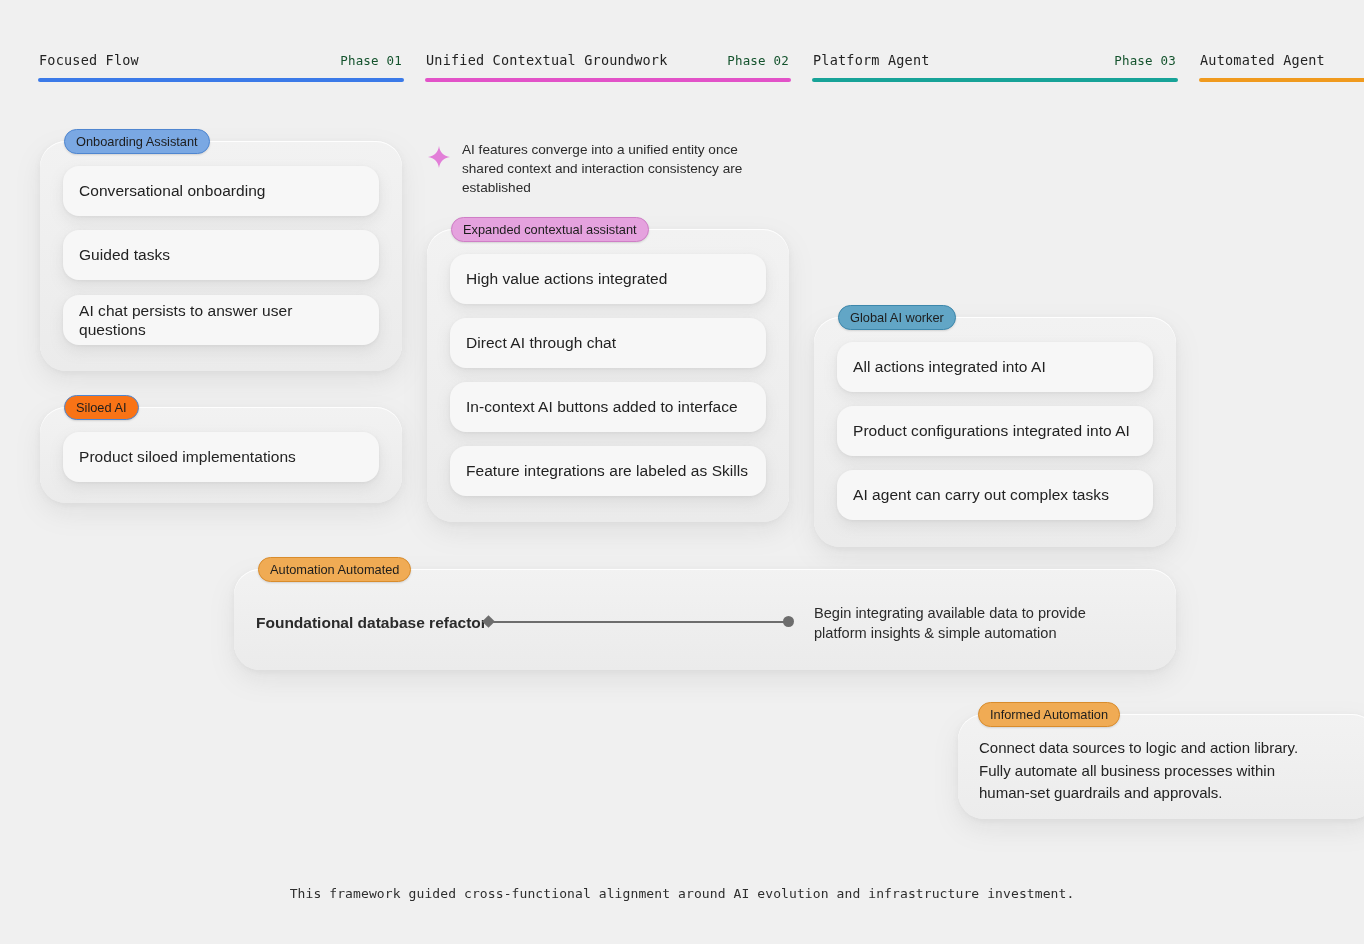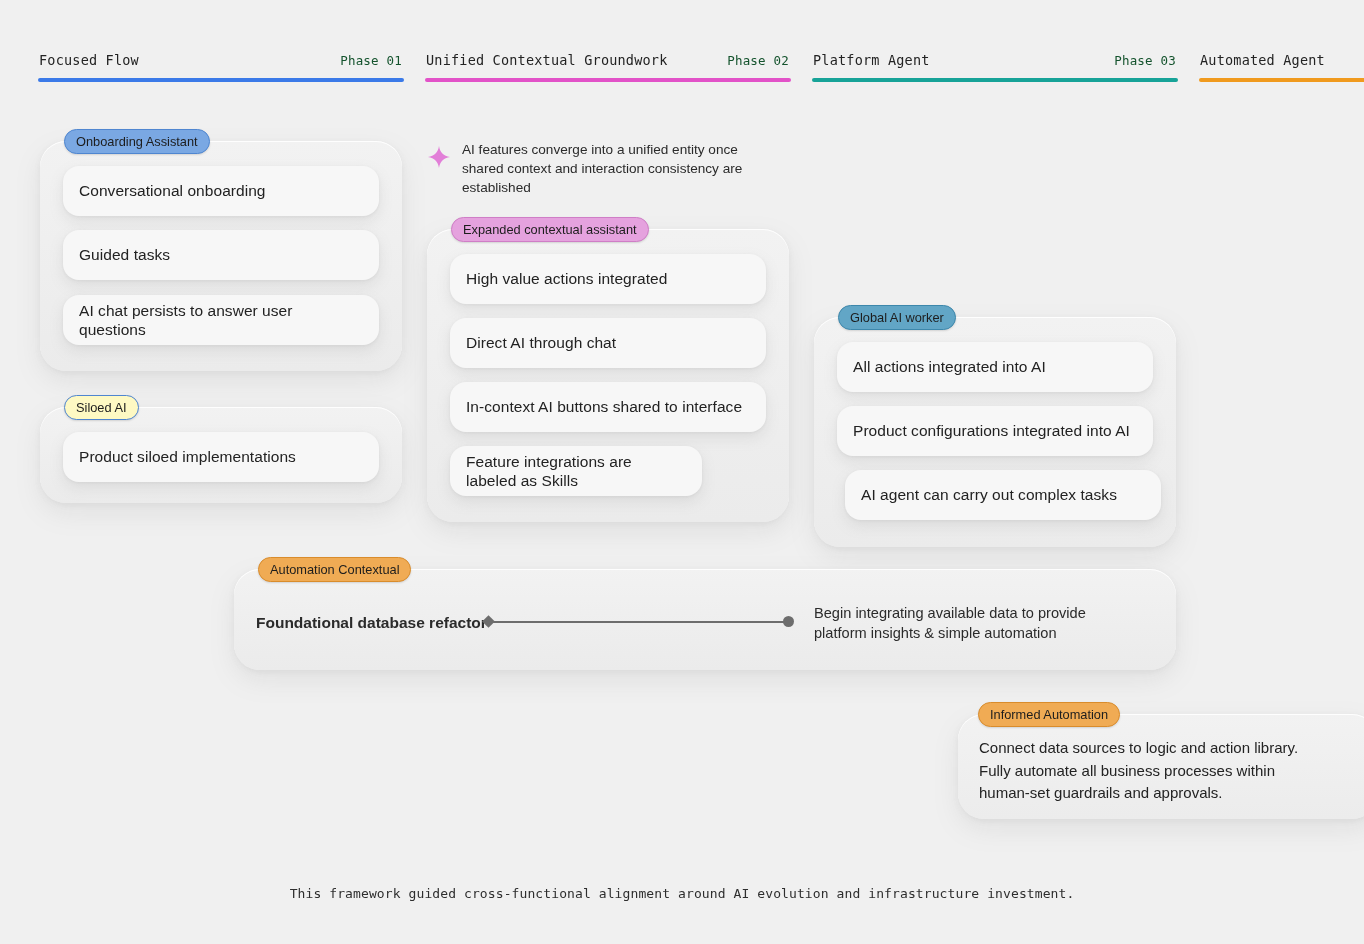--- a/index.html
+++ b/index.html
@@ -235,21 +235,21 @@
     <span class="card-text">Conversational onboarding</span>
   </div>
   <div class="card" style="left:63px; top:230px; width:316px; height:50px;">
     <span class="card-text">Guided tasks</span>
   </div>
   <div class="card" style="left:63px; top:295px; width:316px; height:50px;">
     <span class="card-text">AI chat persists to answer user questions</span>
   </div>
 
   <div class="group" style="left:40px; top:407px; width:362px; height:96px;"></div>
-  <div class="badge" style="left:64px; top:395px; background:#fef9c3; border:1px solid #4f86d0;">Siloed AI</div>
+  <div class="badge" style="left:64px; top:395px; background:#f97316; border:1px solid #4f86d0;">Siloed AI</div>
 
   <div class="card" style="left:63px; top:432px; width:316px; height:50px;">
     <span class="card-text">Product siloed implementations</span>
   </div>
 
   <div class="annotation" style="left:427px; top:140px; width:346px;">
     <span class="sparkle-icon">
       <svg viewBox="0 0 24 24" width="24" height="24" aria-hidden="true">
         <path d="M12 1 C12.9 7.4 16.6 11.1 23 12 C16.6 12.9 12.9 16.6 12 23 C11.1 16.6 7.4 12.9 1 12 C7.4 11.1 11.1 7.4 12 1 Z" fill="#e27fd8"></path>
       </svg>
@@ -260,41 +260,41 @@
   <div class="group" style="left:427px; top:229px; width:362px; height:293px;"></div>
   <div class="badge" style="left:451px; top:217px; background:#e5a2de; border:1px solid #cf7ec6;">Expanded contextual assistant</div>
 
   <div class="card" style="left:450px; top:254px; width:316px; height:50px;">
     <span class="card-text">High value actions integrated</span>
   </div>
   <div class="card" style="left:450px; top:318px; width:316px; height:50px;">
     <span class="card-text">Direct AI through chat</span>
   </div>
   <div class="card" style="left:450px; top:382px; width:316px; height:50px;">
-    <span class="card-text">In-context AI buttons shared to interface</span>
-  </div>
-  <div class="card" style="left:450px; top:446px; width:252px; height:50px;">
+    <span class="card-text">In-context AI buttons added to interface</span>
+  </div>
+  <div class="card" style="left:450px; top:446px; width:316px; height:50px;">
     <span class="card-text">Feature integrations are labeled as Skills</span>
   </div>
 
   <div class="group" style="left:814px; top:317px; width:362px; height:230px;"></div>
   <div class="badge" style="left:838px; top:305px; background:#62a6c6; border:1px solid #3d87ab;">Global AI worker</div>
 
   <div class="card" style="left:837px; top:342px; width:316px; height:50px;">
     <span class="card-text">All actions integrated into AI</span>
   </div>
   <div class="card" style="left:837px; top:406px; width:316px; height:50px;text-align:center;">
     <span class="card-text">Product configurations integrated into AI</span>
   </div>
-  <div class="card" style="left:837px; top:470px; width:316px; height:50px;margin-left:8px;">
+  <div class="card" style="left:837px; top:470px; width:316px; height:50px;">
     <span class="card-text">AI agent can carry out complex tasks</span>
   </div>
 
   <div class="band" style="left:234px; top:569px; width:942px; height:101px;"></div>
-  <div class="badge" style="left:258px; top:557px; background:#f0ab54; border:1px solid #d98c2c;">Automation Contextual</div>
+  <div class="badge" style="left:258px; top:557px; background:#f0ab54; border:1px solid #d98c2c;">Automation Automated</div>
 
   <span class="band-left-label" style="left:256px; top:614px;font-weight:bold;">Foundational database refactor</span>
 
   <div class="connector-line" style="left:492px; top:621px; width:294px;"></div>
   <div class="connector-diamond" style="left:484px; top:617px;"></div>
   <div class="connector-dot" style="left:783px; top:616px;"></div>
 
   <span class="band-right-label" style="left:814px; top:603px;">Begin integrating available data to provide platform insights &amp; simple automation</span>
 
   <div class="panel" style="left:958px; top:714px; width:420px; height:105px;"></div>

